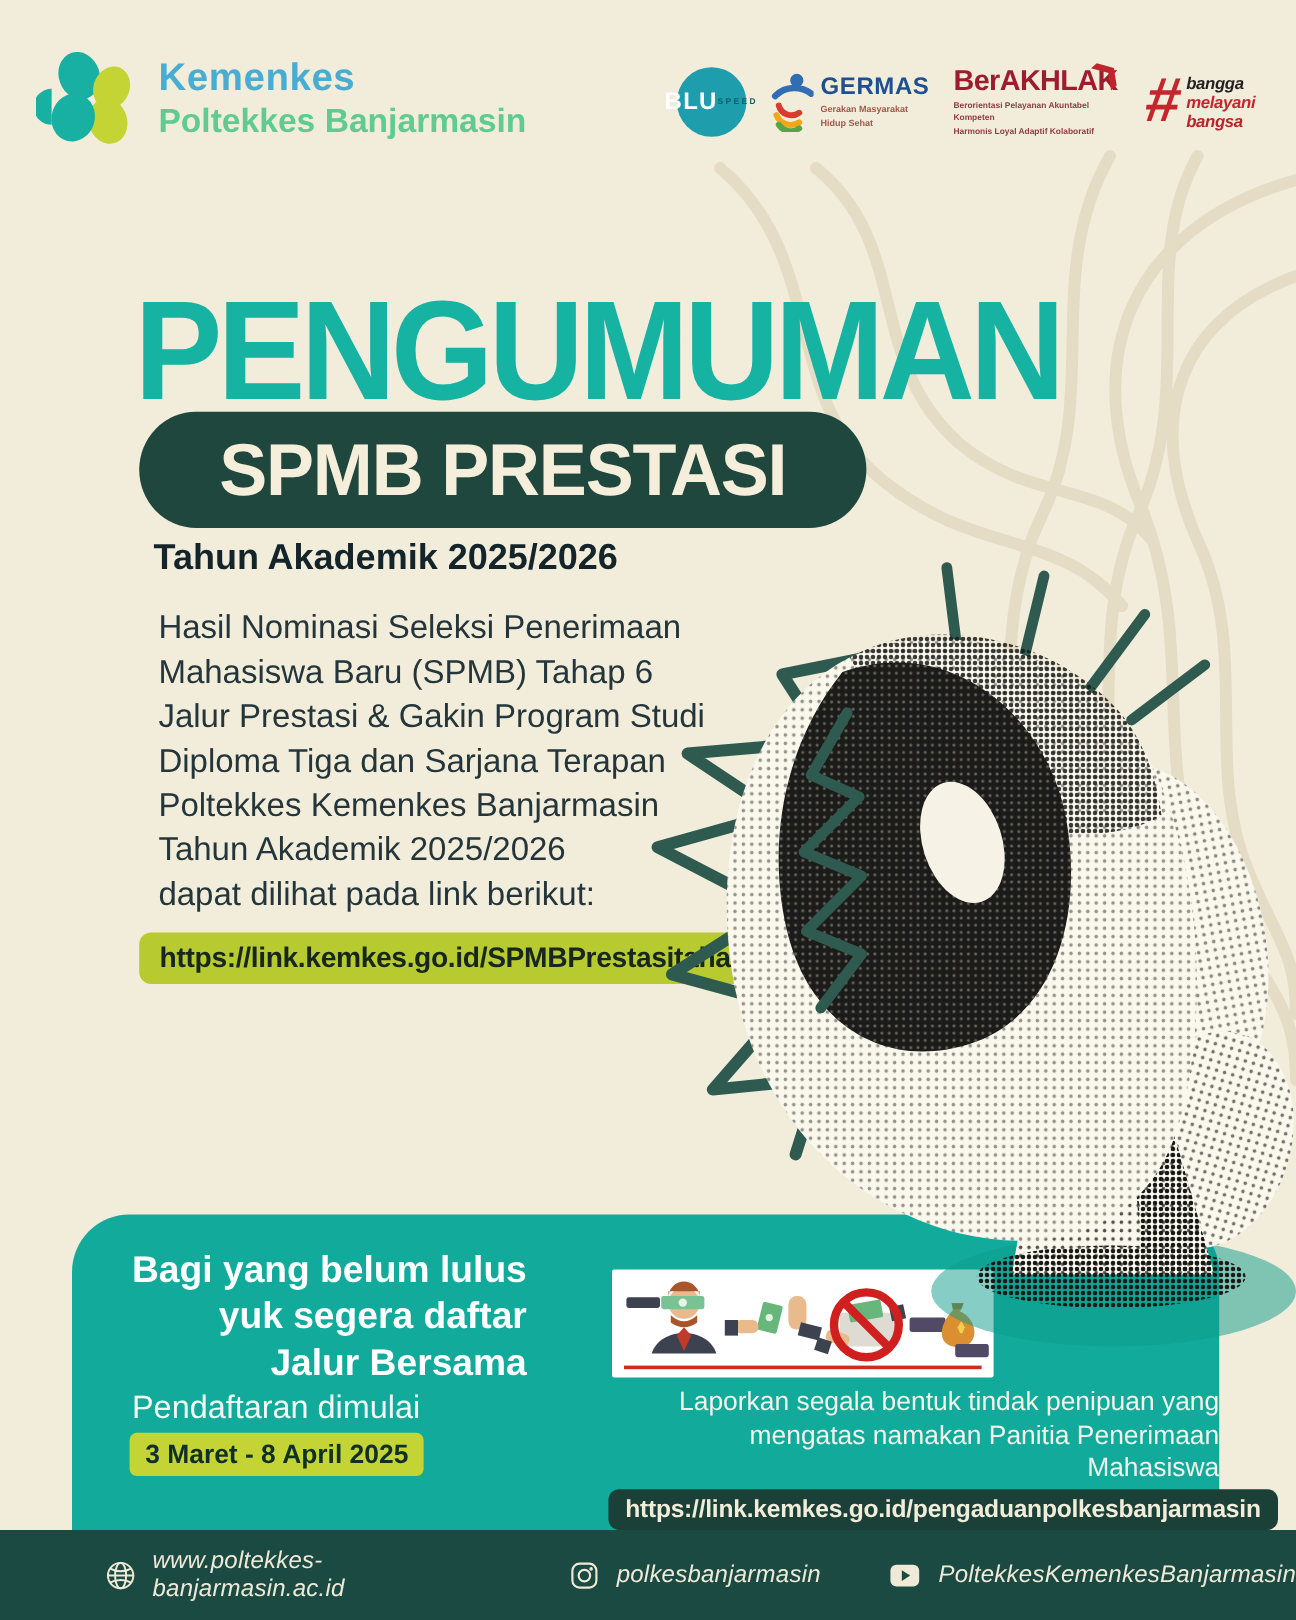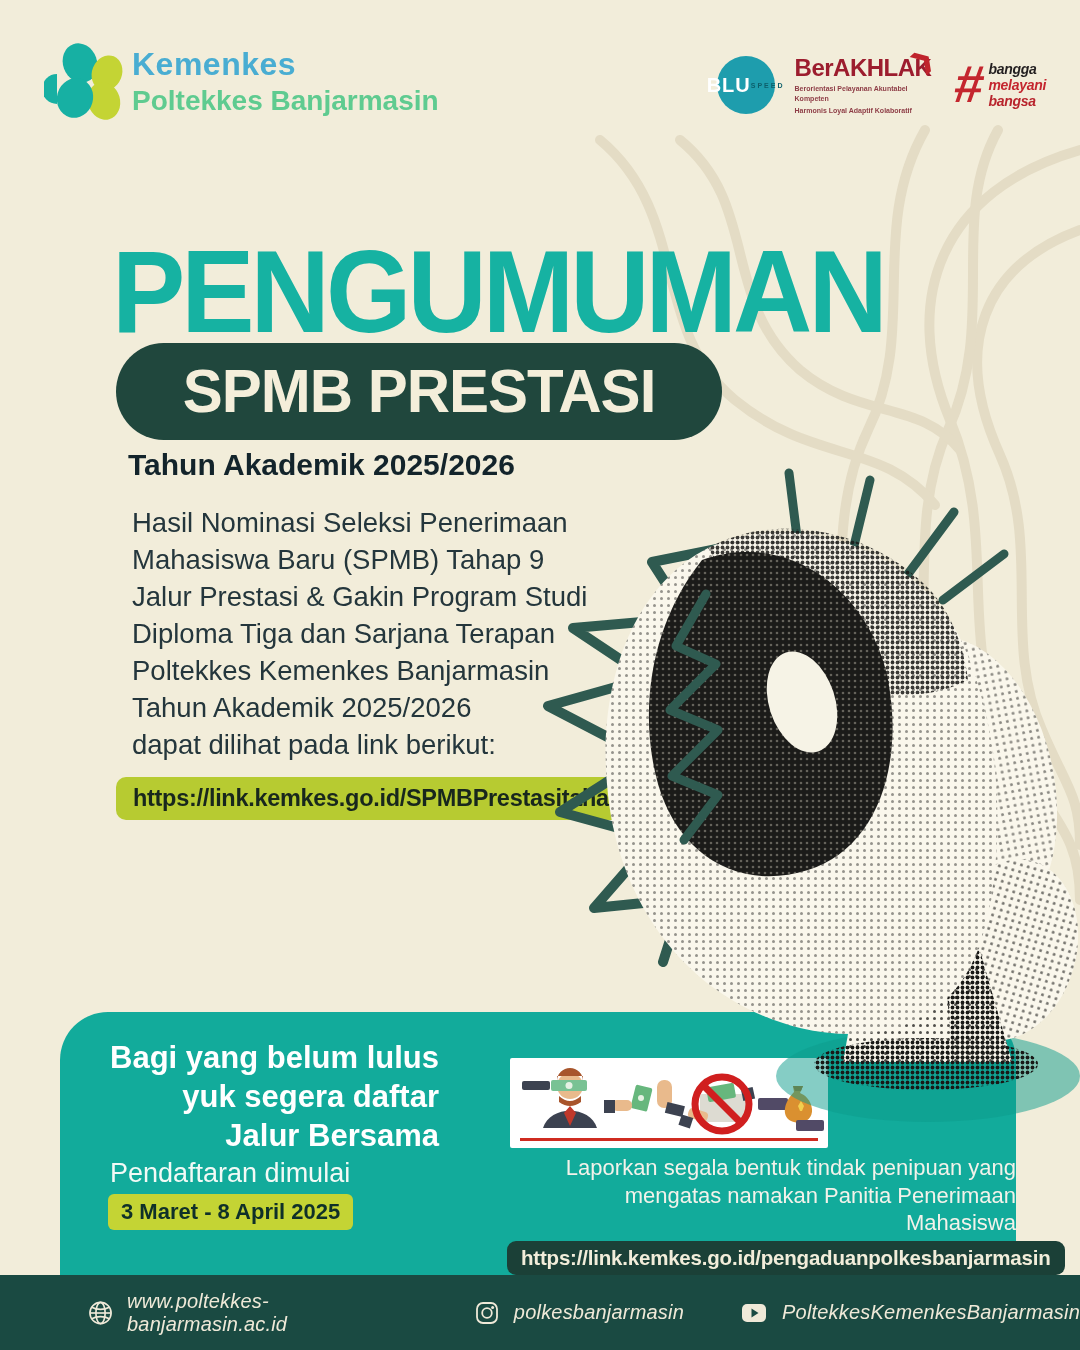--- a/index.html
+++ b/index.html
@@ -8,21 +8,21 @@
     background:#f2edda;font-family:"Liberation Sans",sans-serif;
     -webkit-font-smoothing:antialiased;
   }
   .poster *{box-sizing:border-box;}
   svg{display:block;}
 
   
   .contours{position:absolute;inset:0;z-index:0;}
 
   
-  .brand{position:absolute;left:44px;top:40px;display:flex;z-index:4;}
+  .brand{position:absolute;left:30px;top:40px;display:flex;gap:14px;z-index:4;}
   .brand-text{padding-top:6px;}
   .brand-line1{color:#49add2;font-size:32px;font-weight:bold;letter-spacing:0.5px;}
   .brand-line2{color:#5fcb90;font-size:28px;font-weight:bold;margin-top:2px;}
 
   .partners{position:absolute;top:54px;right:34px;display:flex;align-items:center;gap:20px;z-index:4;}
   .blu{width:58px;height:58px;border-radius:50%;background:#1e9dad;color:#fff;
        display:flex;flex-direction:row;align-items:center;justify-content:center;line-height:1;}
   .blu-label{font-size:20px;font-weight:bold;letter-spacing:1px;}
   .blu-sub{font-size:7px;letter-spacing:2px;margin-top:2px;color:#0d5f6b;font-weight:bold;}
   .germas{display:flex;align-items:center;gap:6px;}
@@ -116,20 +116,34 @@
       <div class="brand-line1">Kemenkes</div>
       <div class="brand-line2">Poltekkes Banjarmasin</div>
     </div>
   </div>
 
   <div class="partners">
     <div class="blu">
       <span class="blu-label">BLU</span>
       <span class="blu-sub">SPEED</span>
     </div>
+    <div class="germas">
+      <svg width="36" height="50" viewBox="0 0 36 50">
+        <circle cx="22" cy="7" r="5.5" fill="#2f6db5"></circle>
+        <path d="M4,20 C13,11 26,12 34,18" stroke="#2f6db5" stroke-width="5.5" fill="none" stroke-linecap="round"></path>
+        <path d="M7,28 a11,11 0 0 0 17,6" stroke="#d93b30" stroke-width="5" fill="none" stroke-linecap="round"></path>
+        <path d="M5,36 a13,13 0 0 0 19,6" stroke="#f2a71b" stroke-width="5" fill="none" stroke-linecap="round"></path>
+        <path d="M7,44 a12,12 0 0 0 17,3" stroke="#56a546" stroke-width="5" fill="none" stroke-linecap="round"></path>
+      </svg>
+      <div>
+        <div class="germas-label">GERMAS</div>
+        <div class="germas-sub">Gerakan Masyarakat</div>
+        <div class="germas-sub">Hidup Sehat</div>
+      </div>
+    </div>
     <div class="berakhlak">
       <div class="berakhlak-label">BerAKHLAK</div>
       <div class="berakhlak-arrow">❯</div>
       <div class="berakhlak-sub">Berorientasi Pelayanan Akuntabel Kompeten</div>
       <div class="berakhlak-sub">Harmonis Loyal Adaptif Kolaboratif</div>
     </div>
     <div class="bangga">
       <span class="bangga-hash">#</span>
       <span class="bangga-lines">
         <span class="bangga-l1">bangga</span>
@@ -137,21 +151,21 @@
         <span class="bangga-l3">bangsa</span>
       </span>
     </div>
   </div>
 
   <div class="hero-title">PENGUMUMAN</div>
   <div class="hero-badge">SPMB PRESTASI</div>
   <div class="hero-subtitle">Tahun Akademik 2025/2026</div>
   <div class="hero-body">
     <div>Hasil Nominasi Seleksi Penerimaan</div>
-    <div>Mahasiswa Baru (SPMB) Tahap 9</div>
+    <div>Mahasiswa Baru (SPMB) Tahap 6</div>
     <div>Jalur Prestasi &amp; Gakin Program Studi</div>
     <div>Diploma Tiga dan Sarjana Terapan</div>
     <div>Poltekkes Kemenkes Banjarmasin</div>
     <div>Tahun Akademik 2025/2026</div>
     <div>dapat dilihat pada link berikut:</div>
   </div>
   <div class="link-chip">https://link.kemkes.go.id/SPMBPrestasitahap1</div>
 
   <div class="cta-card">
     <div class="cta-headline">

